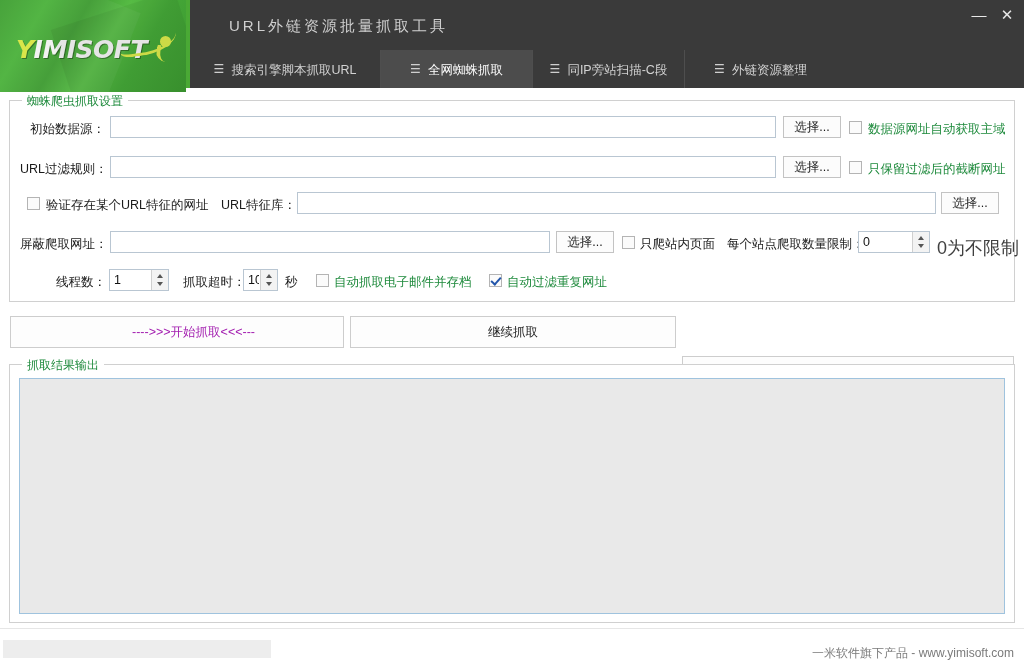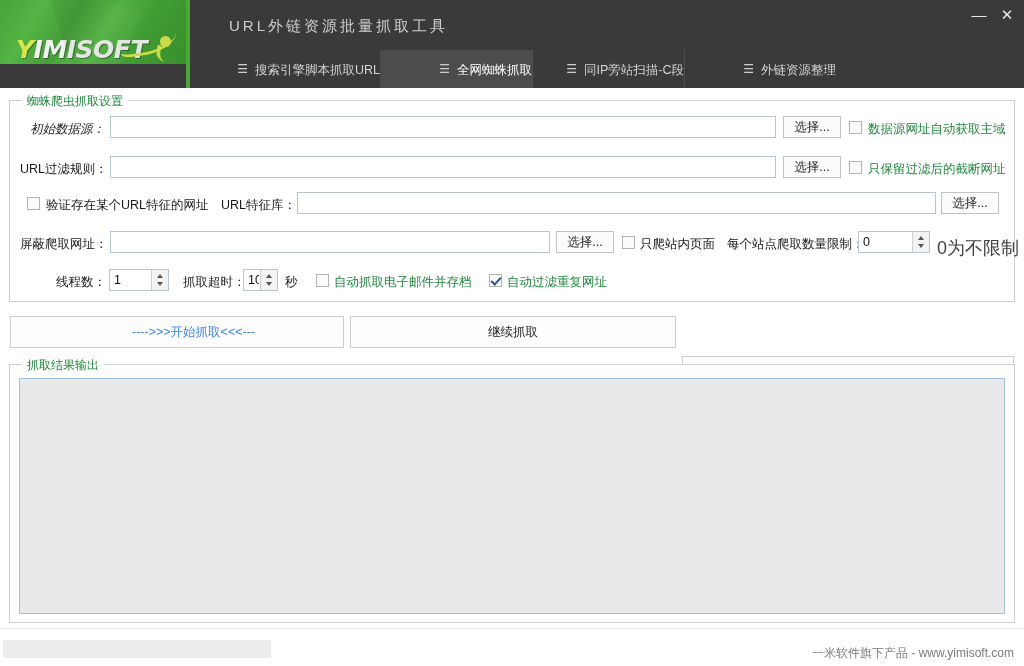--- a/index.html
+++ b/index.html
@@ -22,21 +22,21 @@
     position: absolute;
     left: 0; top: 0;
     width: 1024px;
     height: 88px;
     background: #3a3a3a;
   }
   .logo-panel {
     position: absolute;
     left: 0; top: 0;
     width: 186px;
-    height: 64px;
+    height: 92px;
     background: linear-gradient(120deg, #3f9f33 0%, #4cb23c 20%, #3e9b32 38%, #56bb44 55%, #44a637 72%, #3c9730 100%);
     overflow: hidden;
   }
   .logo-panel:before {
     content: "";
     position: absolute;
     left: -30px; top: -20px;
     width: 150px; height: 140px;
     background: rgba(255,255,255,0.045);
     transform: rotate(22deg);
@@ -114,21 +114,21 @@
   .tabbar {
     position: absolute;
     left: 190px; top: 50px;
     width: 834px; height: 38px;
   }
   .tab {
     position: absolute;
     top: 0;
     height: 38px;
     line-height: 38px;
-    text-align: right;
+    text-align: center;
     color: #d3d3d3;
     font-size: 12.5px;
     background: #3a3a3a;
     border-left: 1px solid #4e4e4e;
     cursor: pointer;
     box-sizing: border-box;
   }
   .tab .ham {
     display: inline-block;
     margin-right: 7px;
@@ -289,21 +289,21 @@
     top: 316px;
     height: 32px;
     border: 1px solid #cdcdcd;
     background: #fdfdfd;
     box-sizing: border-box;
     text-align: center;
     line-height: 30px;
     font-size: 12.5px;
     cursor: pointer;
   }
-  .ab-start  { left: 10px;  width: 334px; color: #3b82f6; padding-left: 33px; }
+  .ab-start  { left: 10px;  width: 334px; color: #a21caf; padding-left: 33px; }
   .ab-cont   { left: 350px; width: 326px; color: #1a1a1a; }
   .ab-stop   { left: 682px; width: 332px; color: #1a1a1a; margin-top: 40px; }
 
   
   .out-area {
     position: absolute;
     left: 19px; top: 378px;
     width: 986px; height: 236px;
     border: 1px solid #9fc3de;
     background: #e9e9e9;
@@ -364,21 +364,21 @@
       <span class="ham">☰</span><span>外链资源整理</span>
     </div>
     <div class="tab-arrow"></div>
   </div>
 </div>
 
 <div class="groupbox gb-settings">
   <div class="gb-title">蜘蛛爬虫抓取设置</div>
 </div>
 
-<div class="lbl" style="left:30px; top:121px;font-style:italic;">初始数据源：</div>
+<div class="lbl" style="left:30px; top:121px;">初始数据源：</div>
 <input class="tb" style="left: 110px; top: 116px; width: 666px; height: 22px;" value="">
 <div class="btn" style="left:783px; top:116px; width:58px; height:22px; line-height:20px;">选择...</div>
 <div class="cb" style="left:849px; top:121px;"></div>
 <div class="lbl-green" style="left:868px; top:121px;">数据源网址自动获取主域</div>
 
 <div class="lbl" style="left:20px; top:161px;">URL过滤规则：</div>
 <input class="tb" style="left: 110px; top: 156px; width: 666px; height: 22px;" value="">
 <div class="btn" style="left:783px; top:156px; width:58px; height:22px; line-height:20px;">选择...</div>
 <div class="cb" style="left:849px; top:161px;"></div>
 <div class="lbl-green" style="left:868px; top:161px;text-align:center;">只保留过滤后的截断网址</div>

